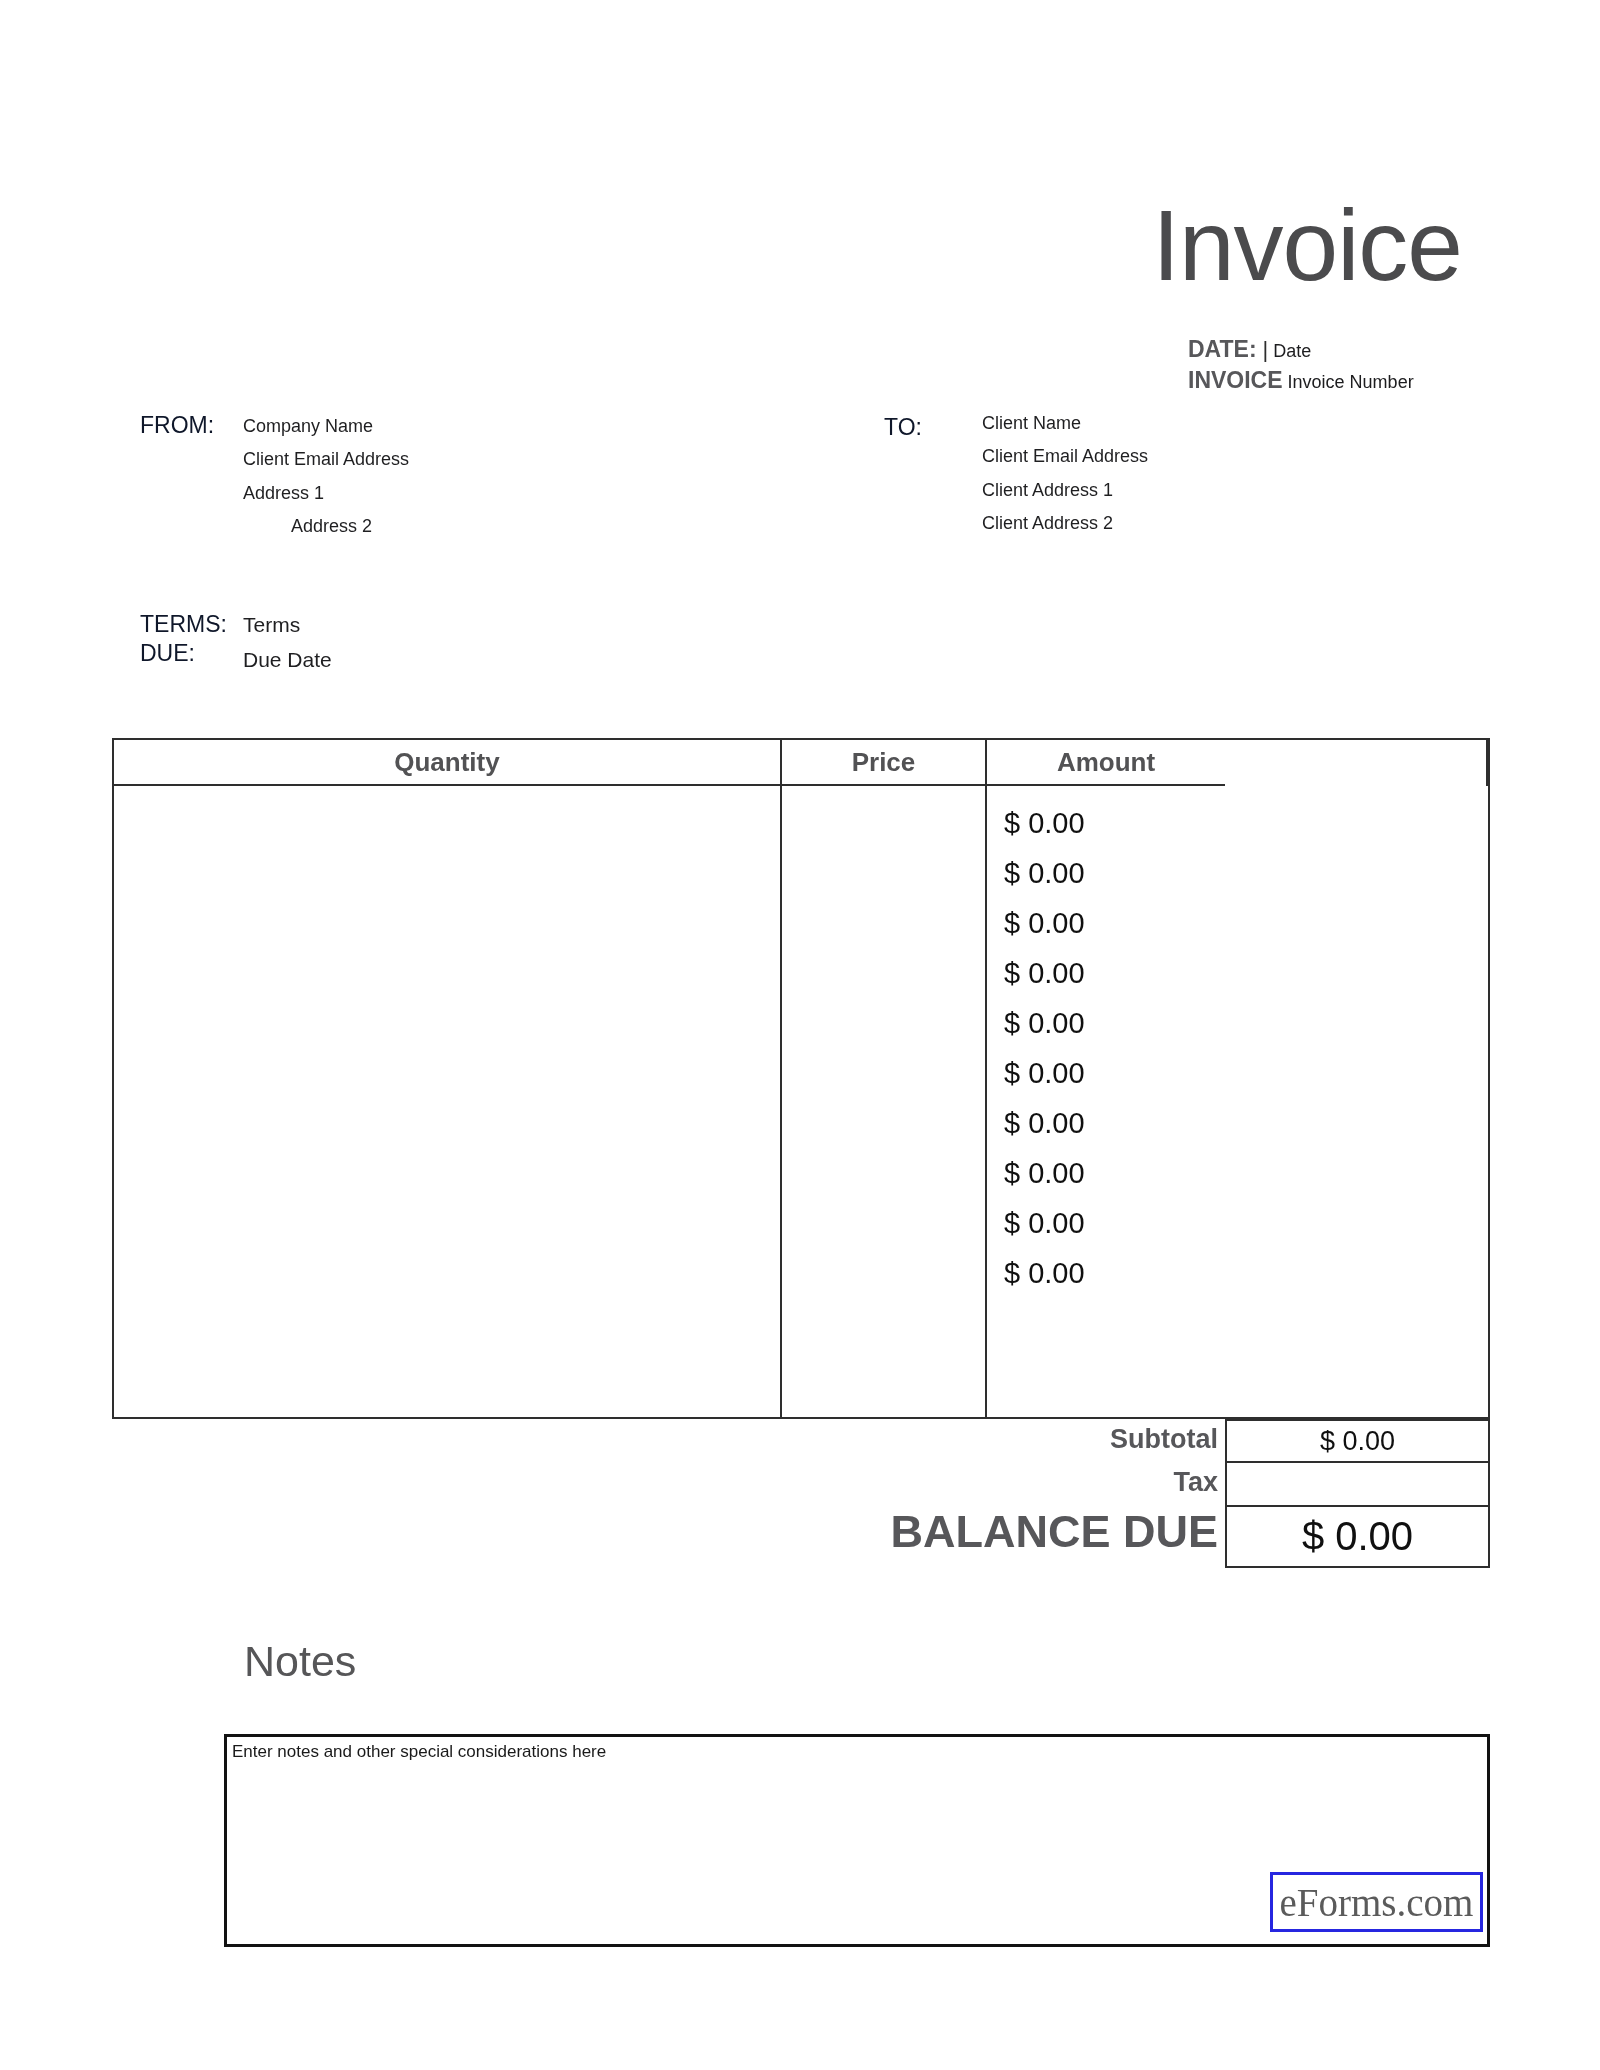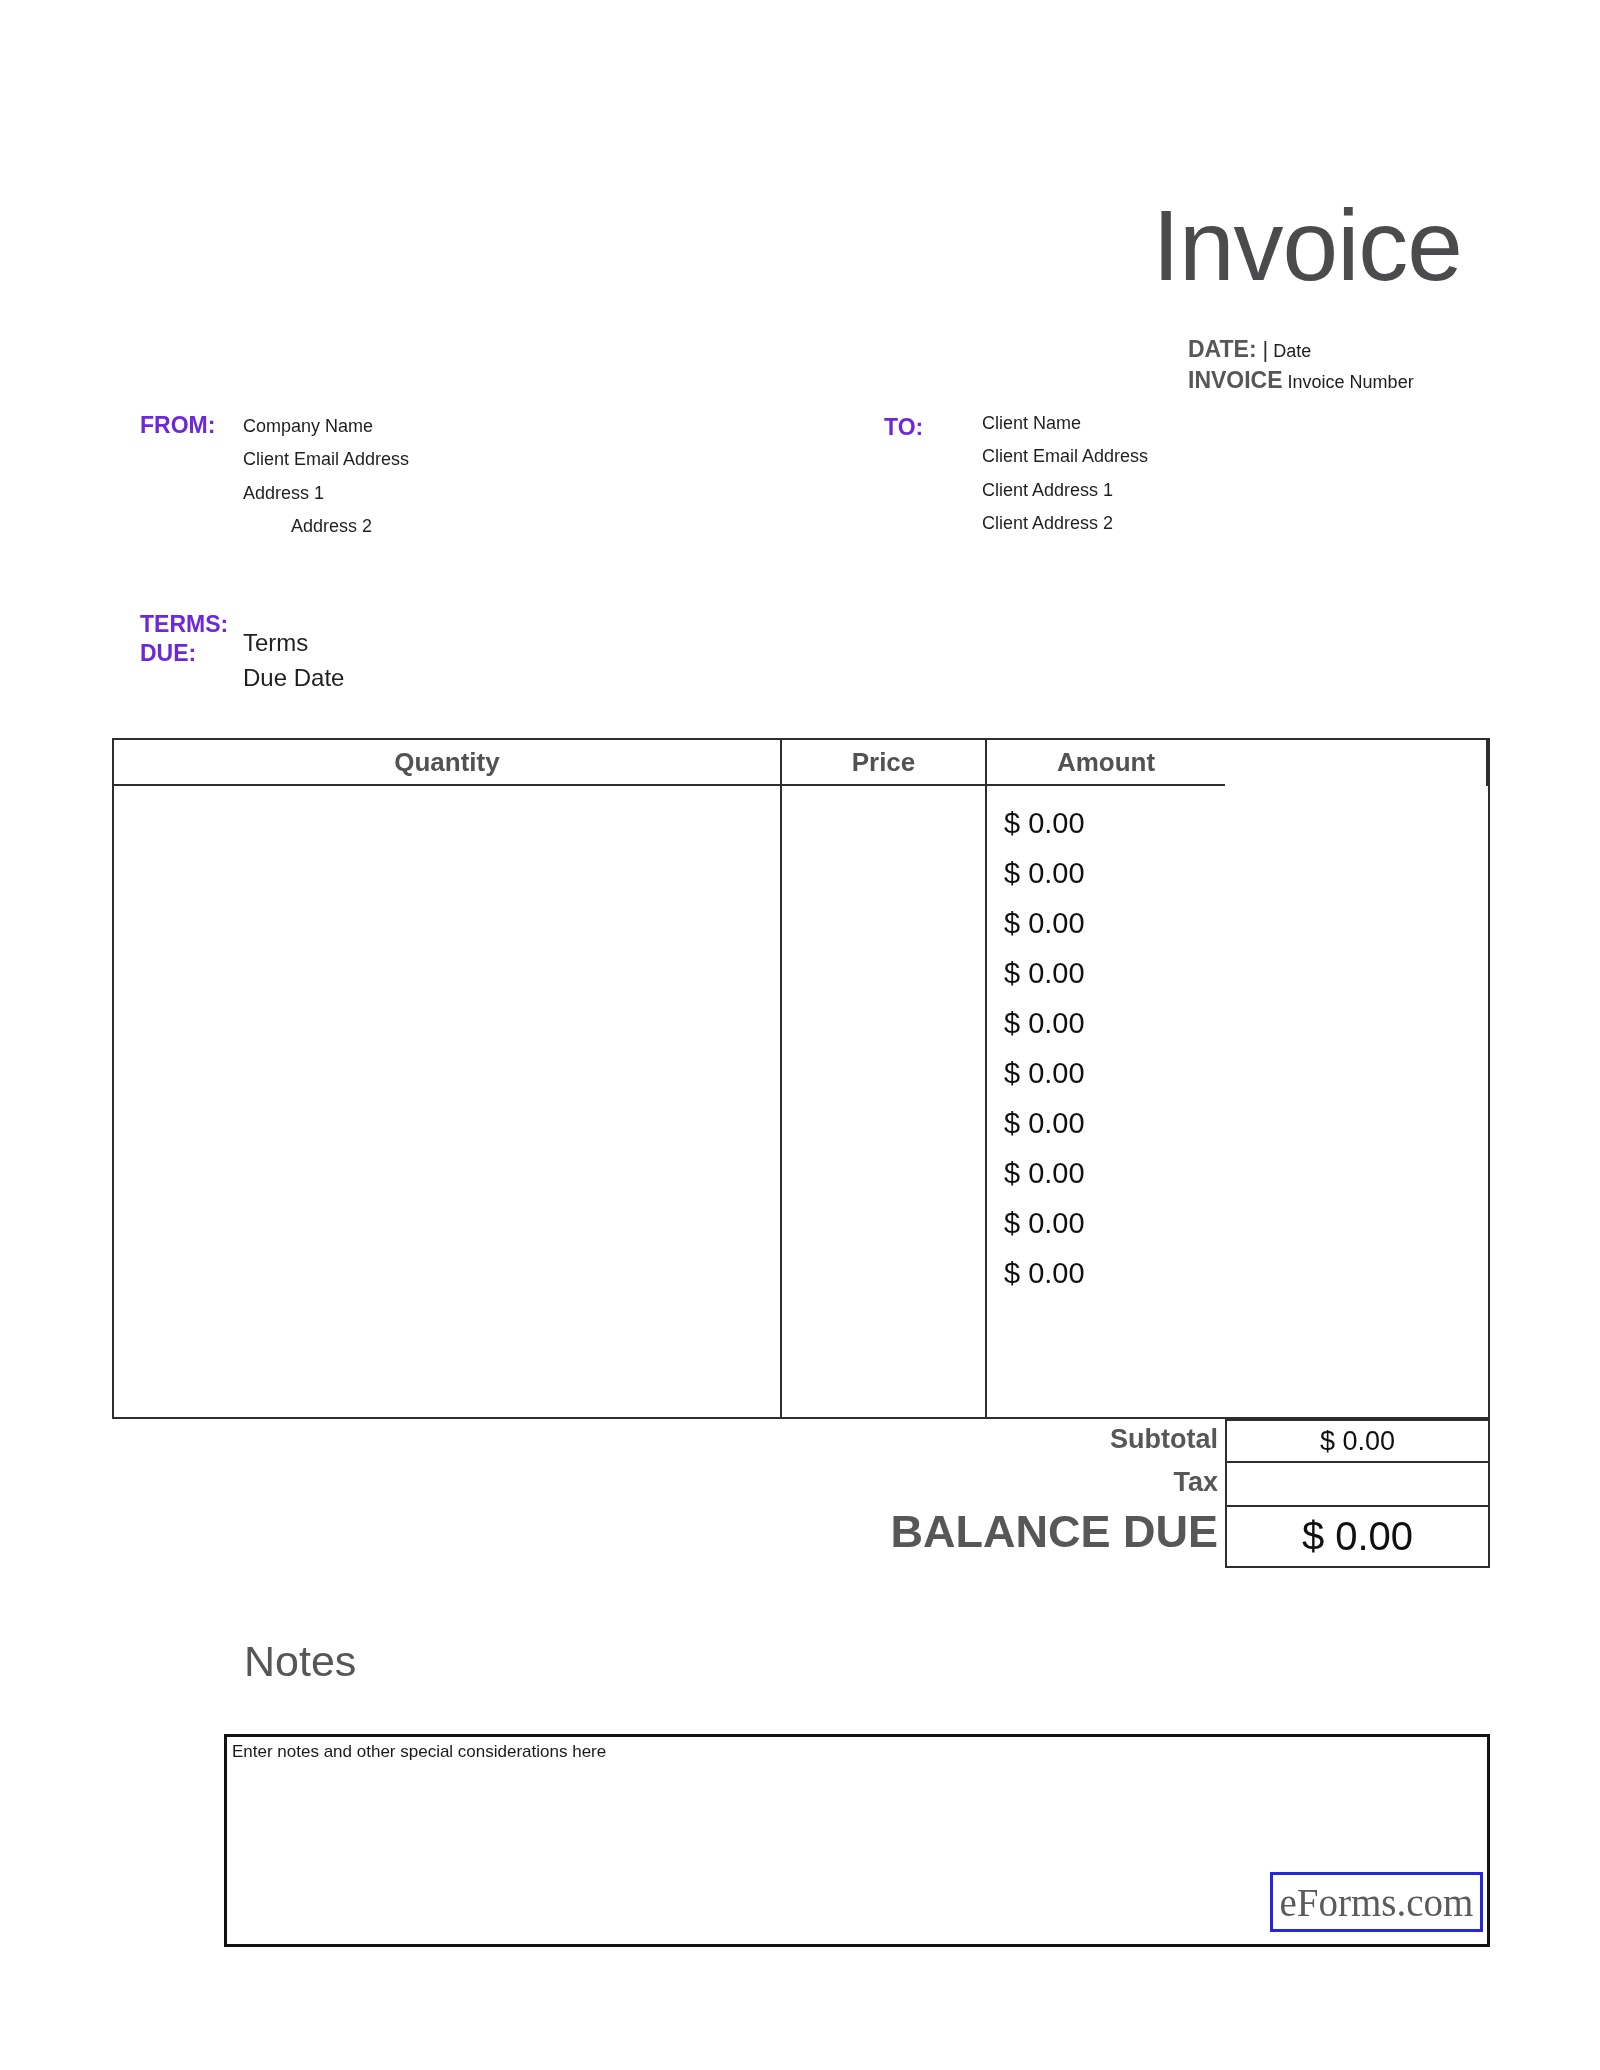--- a/index.html
+++ b/index.html
@@ -18,27 +18,27 @@
 
   
   .meta { position:absolute; left:1188px; top:336px; }
   .meta-line { white-space:nowrap; line-height:27px; }
   .meta-line + .meta-line { margin-top:2px; }
   .meta-label { font-size:23px; font-weight:700; color:#57575a; }
   .meta-sep { font-size:22px; font-weight:300; color:#2d2d2d; margin-left:6px; }
   .meta-value { font-size:18px; color:#1d1d1f; margin-left:5px; }
 
   
-  .block-label { position:absolute; font-size:23px; font-weight:700; color:#6d28d9; }
+  .block-label { position:absolute; font-size:23px; font-weight:400; color:#0f172a; }
   .addr-lines { position:absolute; font-size:18px; color:#1f1f21; }
   .addr-lines span { display:block; line-height:33.4px; }
   .from-lines { left:243px; top:410px; }
   .from-lines span:nth-child(4) { padding-left:8px;margin-left:40px; }
   .to-lines { left:982px; top:407px; }
-  .field-value { position:absolute; font-size:24px; color:#1f1f21;margin-top:16px; }
+  .field-value { position:absolute; font-size:21px; color:#1f1f21; }
 
   
   .items-table {
     position:absolute; left:112px; top:738px; width:1378px; height:681px;
     border:2px solid #2e2e2e; display:grid;
     grid-template-columns:668px 205px 238px 1fr;
     grid-template-rows:46px 1fr;
   }
   .th {
     display:flex; align-items:center; justify-content:center;

